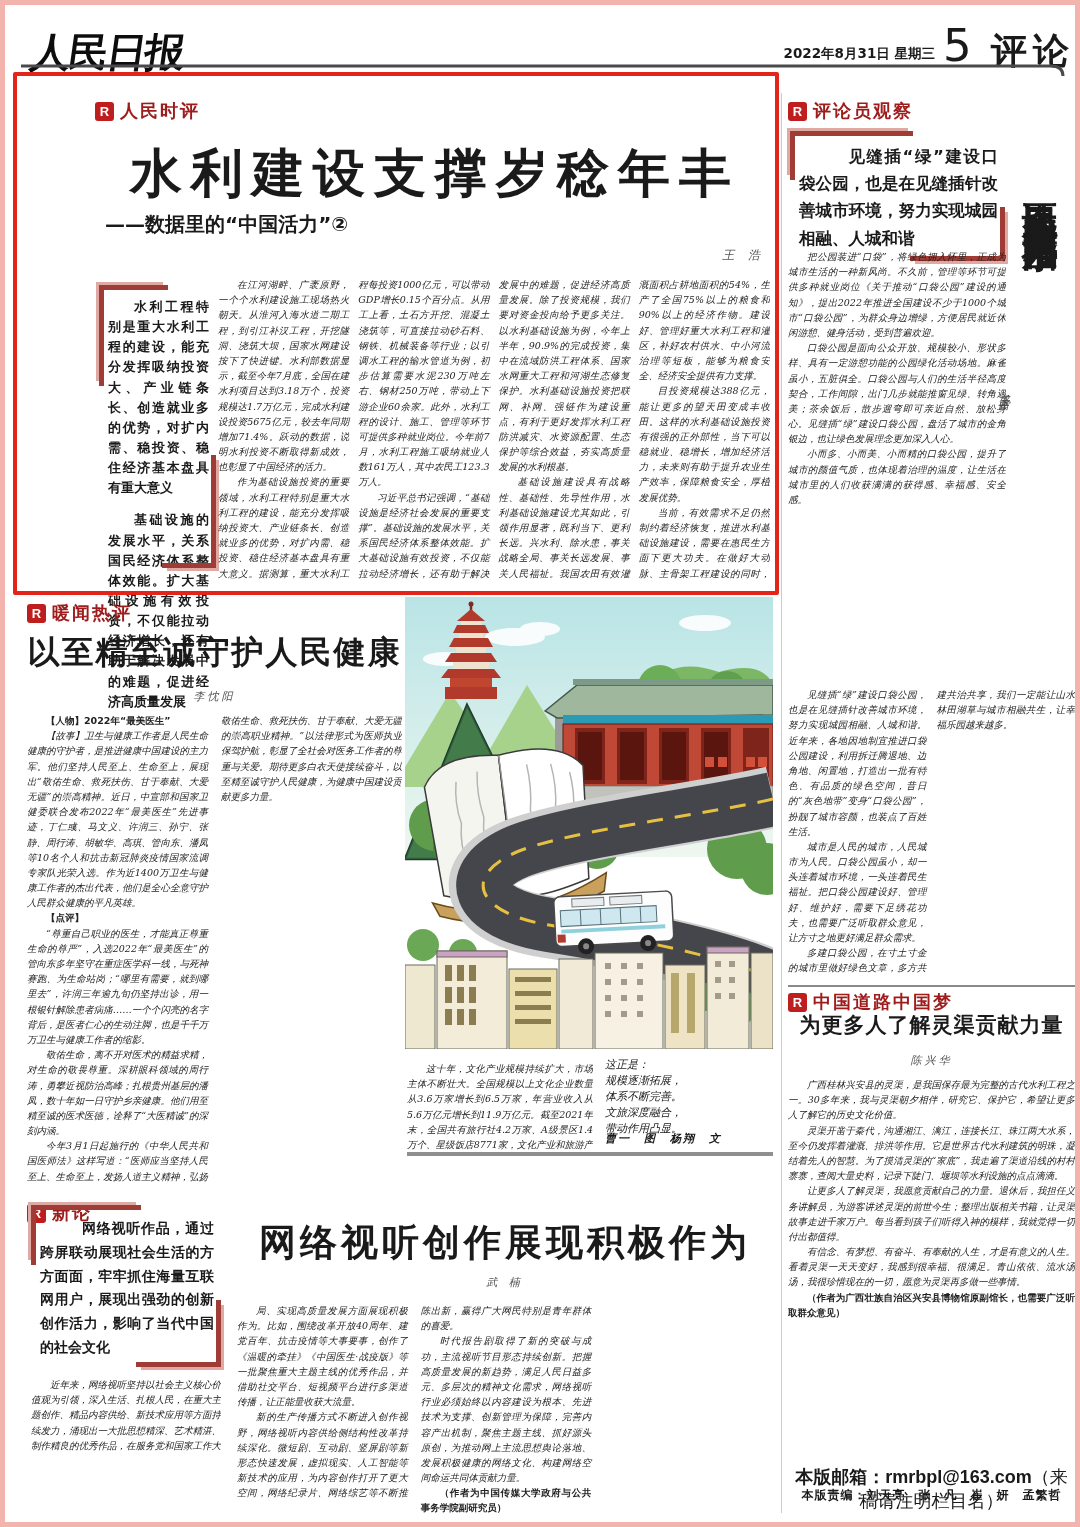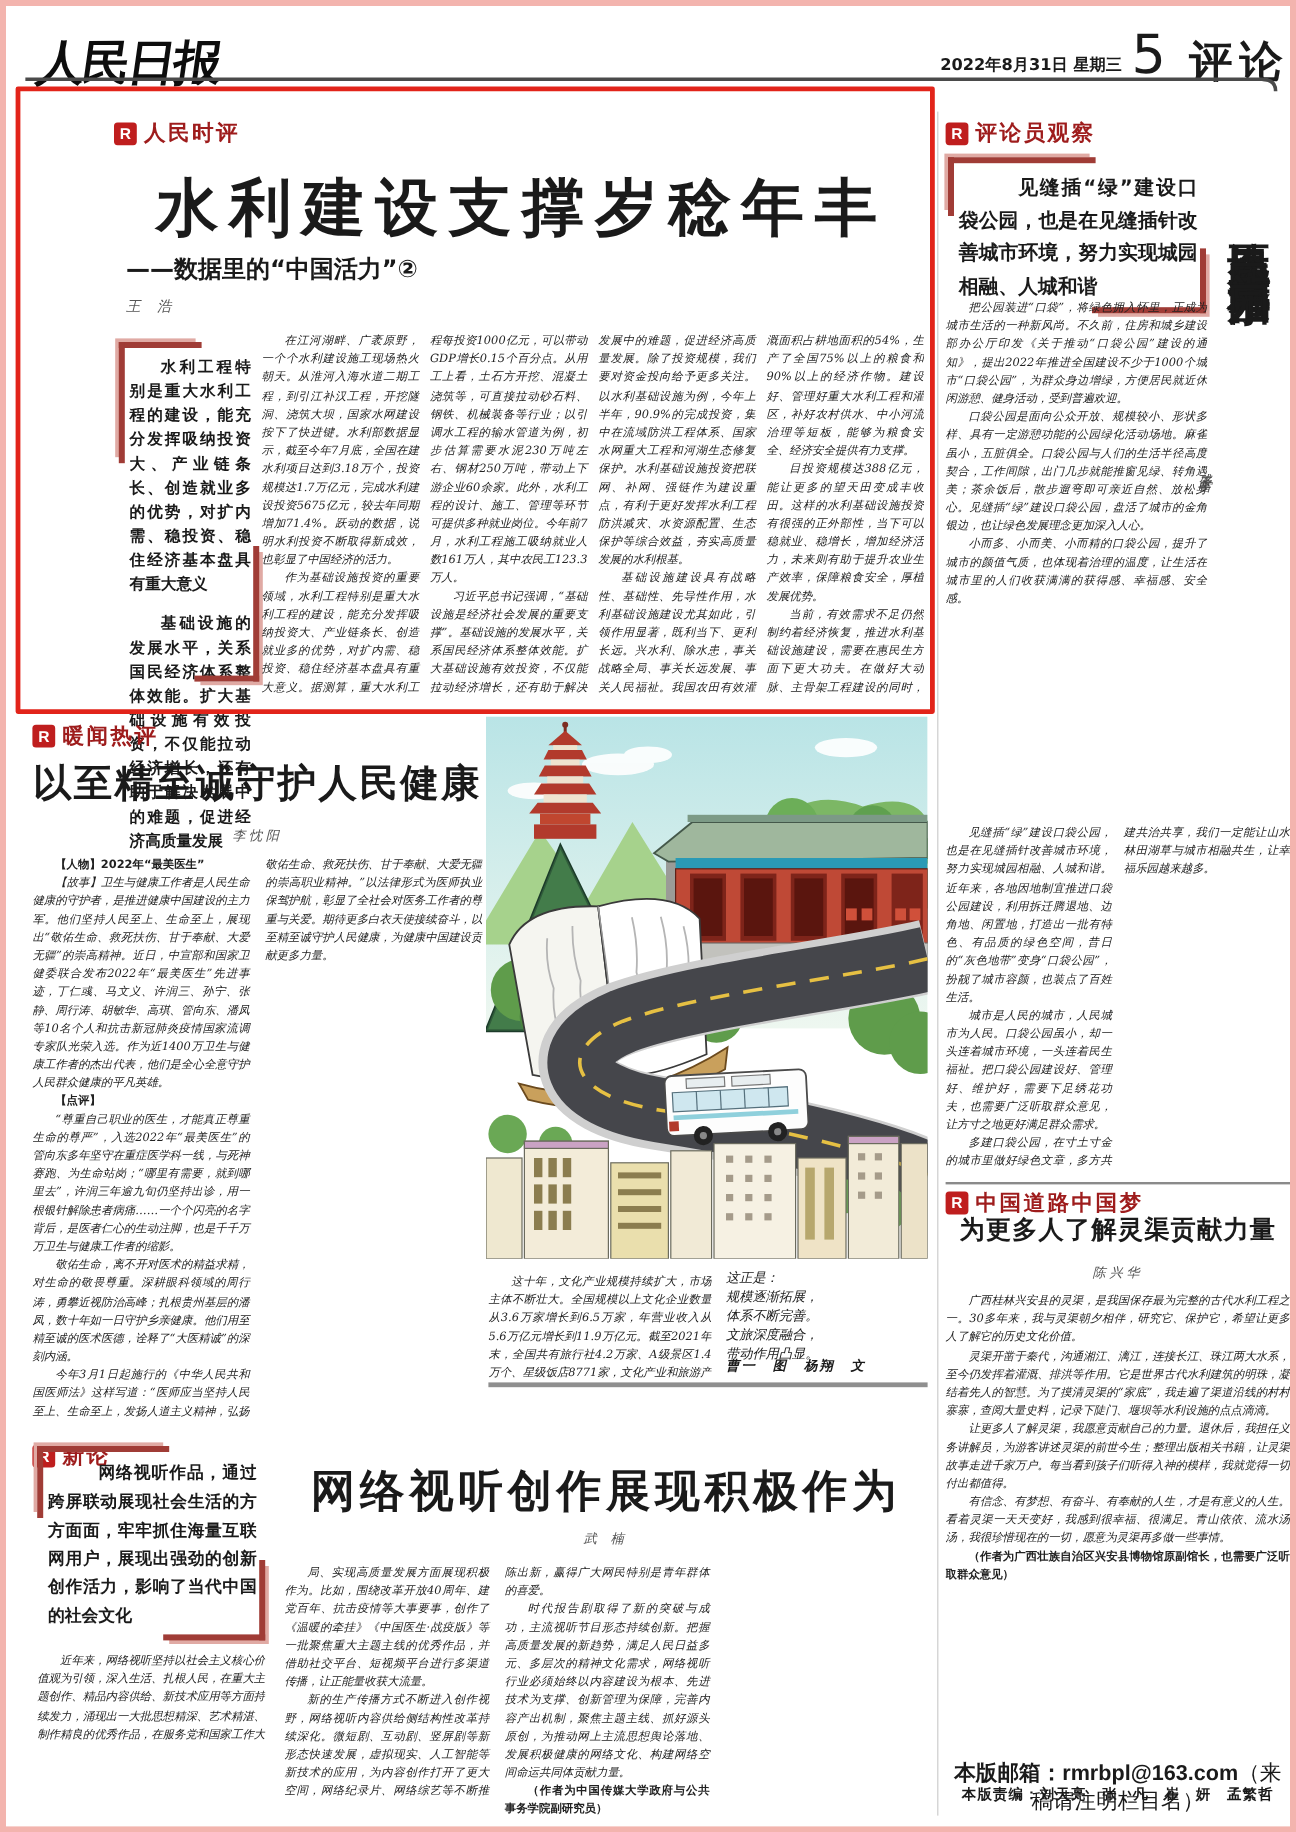--- a/index.html
+++ b/index.html
@@ -29,21 +29,21 @@
       border-bottom:5px solid #a03c36;border-right:5px solid #a03c36;box-shadow:4px 4px 0 -1px #e0aaa4;}
   .qtext{position:absolute;inset:0;padding:12px 7px 12px 9px;font-weight:bold;text-align:justify;}
   .qtext p{margin:0 0 12px 0;text-indent:2em;}
   
   .btxt{font-size:9.5px;line-height:1.6;text-align:justify;overflow:hidden;color:#222;}
   .btxt p{margin:0;text-indent:2em;}
   
   .a1-label{left:90px;top:94px;z-index:45;}
   .a1-head{left:100px;top:134px;width:660px;text-align:center;font-size:52px;font-weight:900;letter-spacing:9px;}
   .a1-sub{left:100px;top:206px;width:660px;font-size:20px;font-weight:bold;}
-  .a1-author{left:100px;top:242px;width:660px;text-align:left;font-size:12px;color:#555;letter-spacing:5px;}
+  .a1-author{left:100px;top:242px;width:660px;text-align:right;font-size:12px;color:#555;letter-spacing:5px;}
   .a1-quote{left:94px;top:280px;width:117px;height:283px;font-size:13px;line-height:1.55;}
   .a1-body{left:213px;top:272px;width:552px;height:311px;column-count:4;column-gap:9px;column-fill:auto;}
   
   .g-label{left:783px;top:94px;}
   .g-quote{left:785px;top:126px;width:215px;height:130px;font-size:16.5px;line-height:1.65;}
   .g-quote .qtext p{text-indent:3em;margin:0;}
   .g-top{left:783px;top:244px;width:218px;height:424px;}
   .g-bottom{left:783px;top:682px;width:287px;height:296px;column-count:2;column-gap:10px;column-fill:auto;}
   .g-vhead{left:1010px;top:168px;height:490px;writing-mode:vertical-rl;font-size:36px;font-weight:900;
            letter-spacing:3px;}
@@ -125,21 +125,21 @@
   <div class="abs slabel g-label">
     <span class="rlogo">R</span>
     <span>评论员观察</span>
   </div>
   <div class="abs qbox g-quote">
     <div class="qtext hei">
         <p>见缝插“绿”建设口袋公园，也是在见缝插针改善城市环境，努力实现城园相融、人城和谐</p>
       </div>
   </div>
   <div class="abs btxt kai g-top">
-      <p>把公园装进“口袋”，将绿色拥入怀里，正成为城市生活的一种新风尚。不久前，住房和城乡建设部办公厅印发《关于推动“口袋公园”建设的通知》，提出2022年推进全国建设不少于1000个城市“口袋公园”，为群众身边增绿，方便居民就近休闲游憩、健身活动，受到普遍欢迎。</p>
+      <p>把公园装进“口袋”，将绿色拥入怀里，正成为城市生活的一种新风尚。不久前，管理等环节可提供多种就业岗位《关于推动“口袋公园”建设的通知》，提出2022年推进全国建设不少于1000个城市“口袋公园”，为群众身边增绿，方便居民就近休闲游憩、健身活动，受到普遍欢迎。</p>
       <p>口袋公园是面向公众开放、规模较小、形状多样、具有一定游憩功能的公园绿化活动场地。麻雀虽小，五脏俱全。口袋公园与人们的生活半径高度契合，工作间隙，出门几步就能推窗见绿、转角遇美；茶余饭后，散步遛弯即可亲近自然、放松身心。见缝插“绿”建设口袋公园，盘活了城市的金角银边，也让绿色发展理念更加深入人心。</p>
       <p>小而多、小而美、小而精的口袋公园，提升了城市的颜值气质，也体现着治理的温度，让生活在城市里的人们收获满满的获得感、幸福感、安全感。</p>
     </div>
   <div class="abs g-vhead hei">让更多口袋公园成为幸福乐园</div>
   <div class="abs g-vauthor kai">盛玉雷</div>
   <div class="abs btxt kai g-bottom">
       <p>见缝插“绿”建设口袋公园，也是在见缝插针改善城市环境，努力实现城园相融、人城和谐。近年来，各地因地制宜推进口袋公园建设，利用拆迁腾退地、边角地、闲置地，打造出一批有特色、有品质的绿色空间，昔日的“灰色地带”变身“口袋公园”，扮靓了城市容颜，也装点了百姓生活。</p>
       <p>城市是人民的城市，人民城市为人民。口袋公园虽小，却一头连着城市环境，一头连着民生福祉。把口袋公园建设好、管理好、维护好，需要下足绣花功夫，也需要广泛听取群众意见，让方寸之地更好满足群众需求。</p>
       <p>多建口袋公园，在寸土寸金的城市里做好绿色文章，多方共建共治共享，我们一定能让山水林田湖草与城市相融共生，让幸福乐园越来越多。</p>
     </div>

